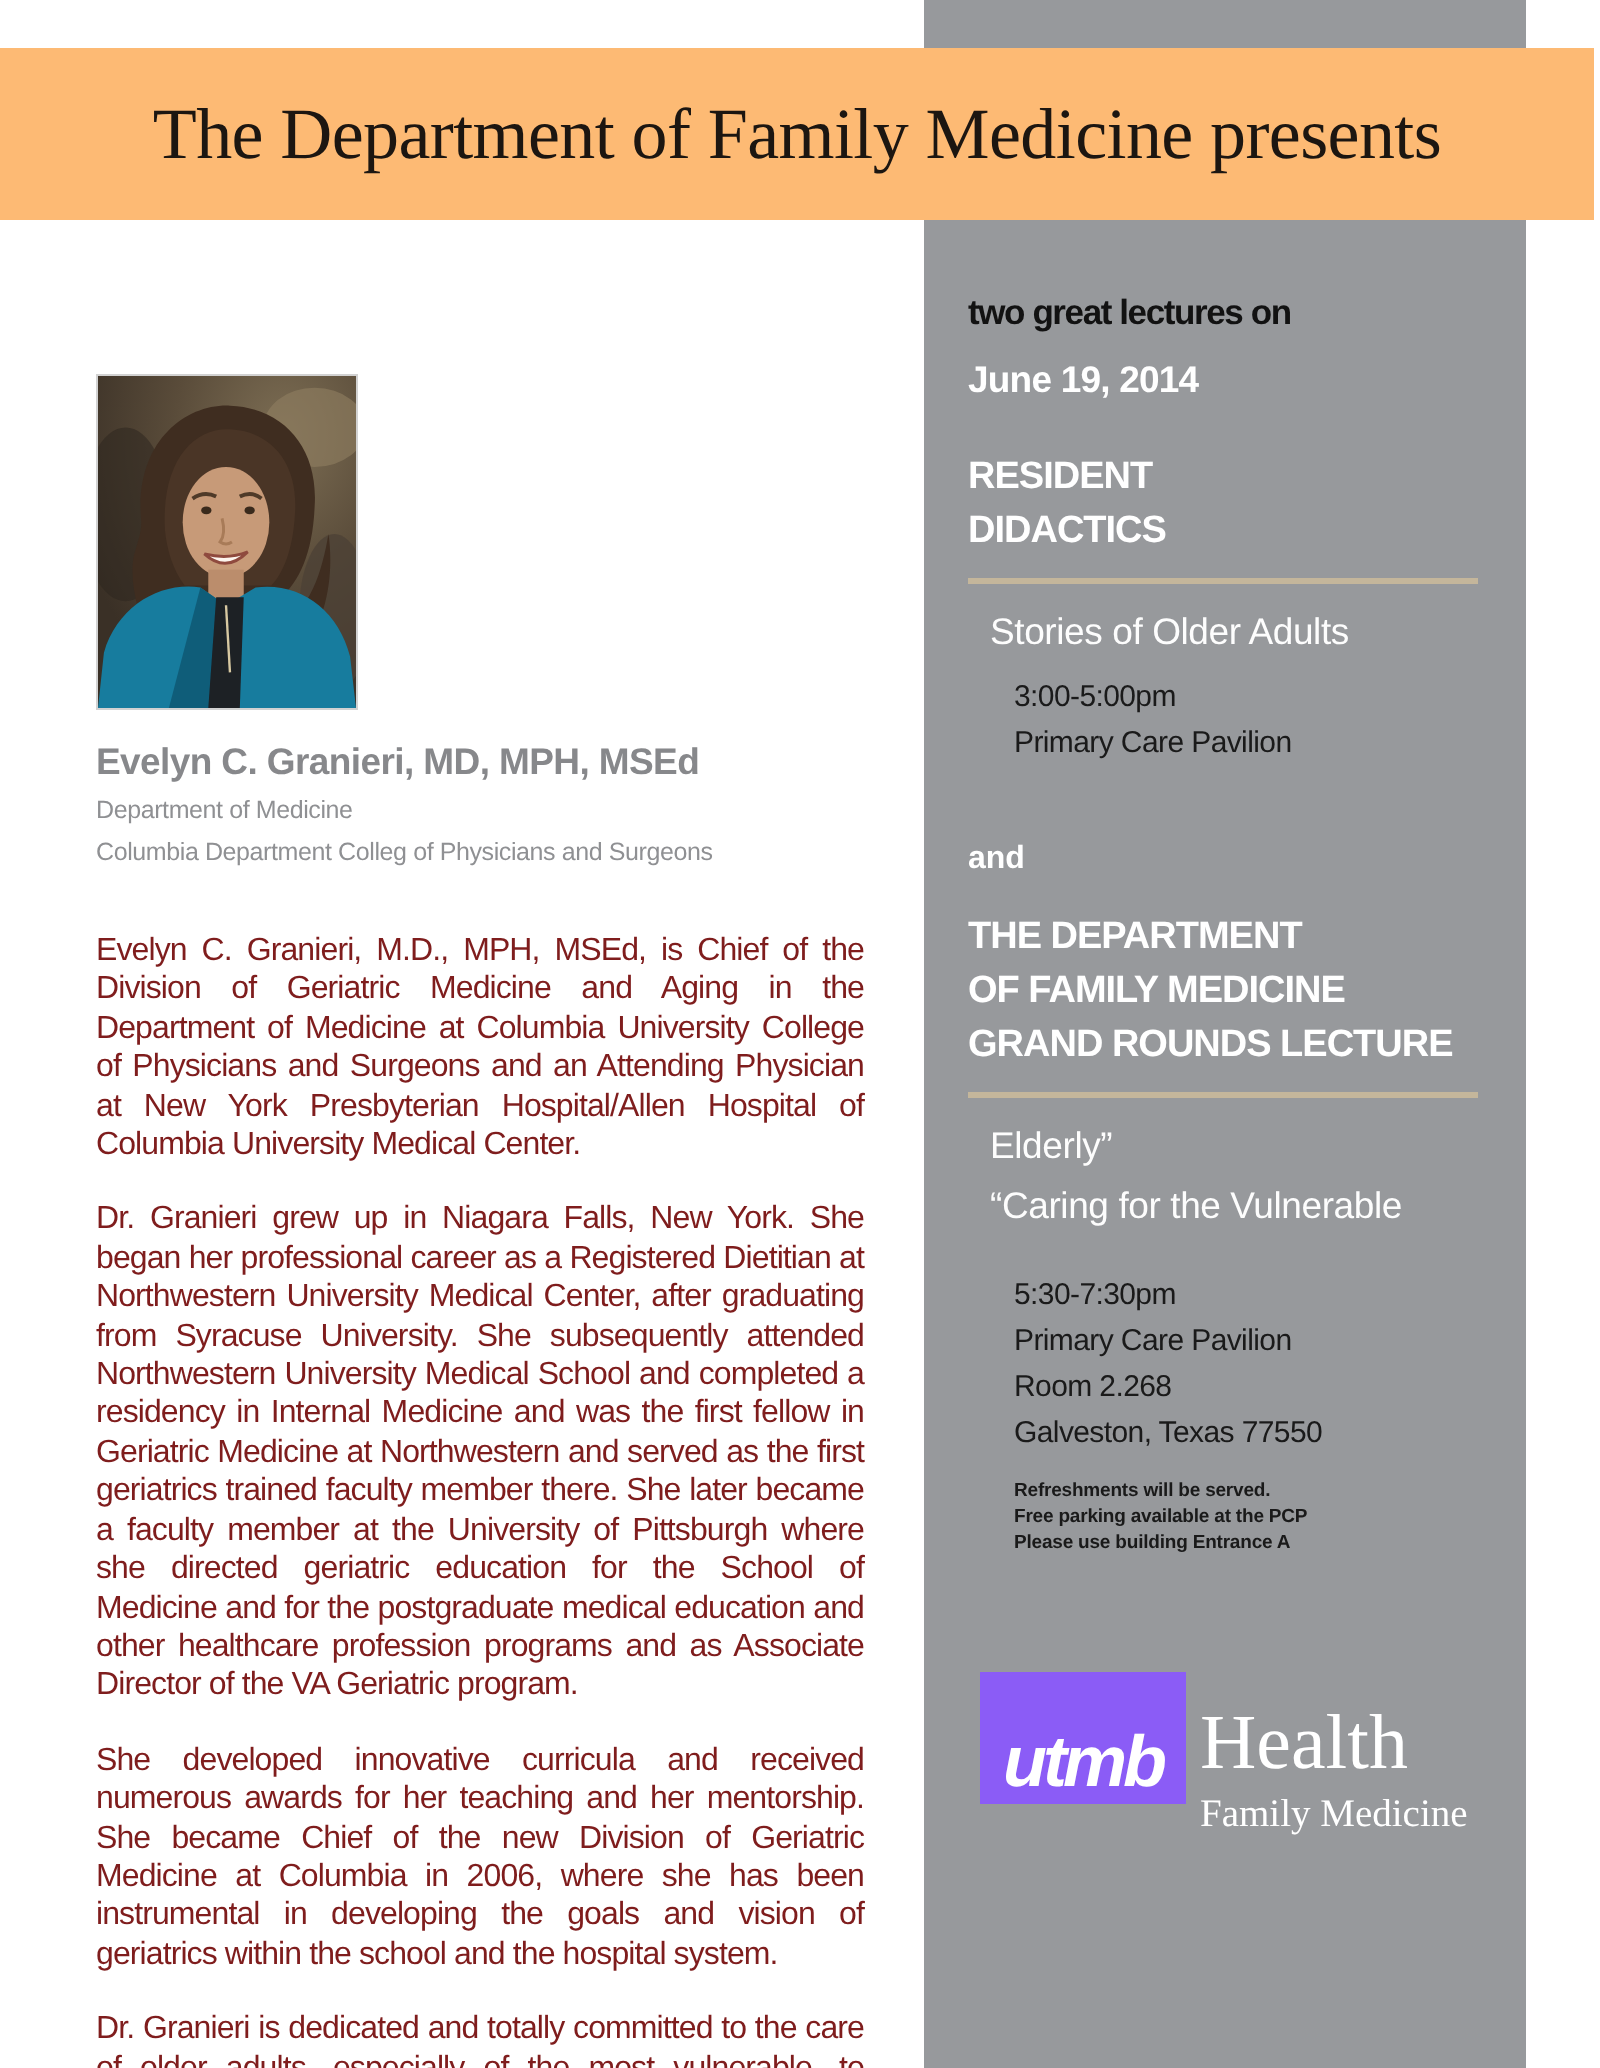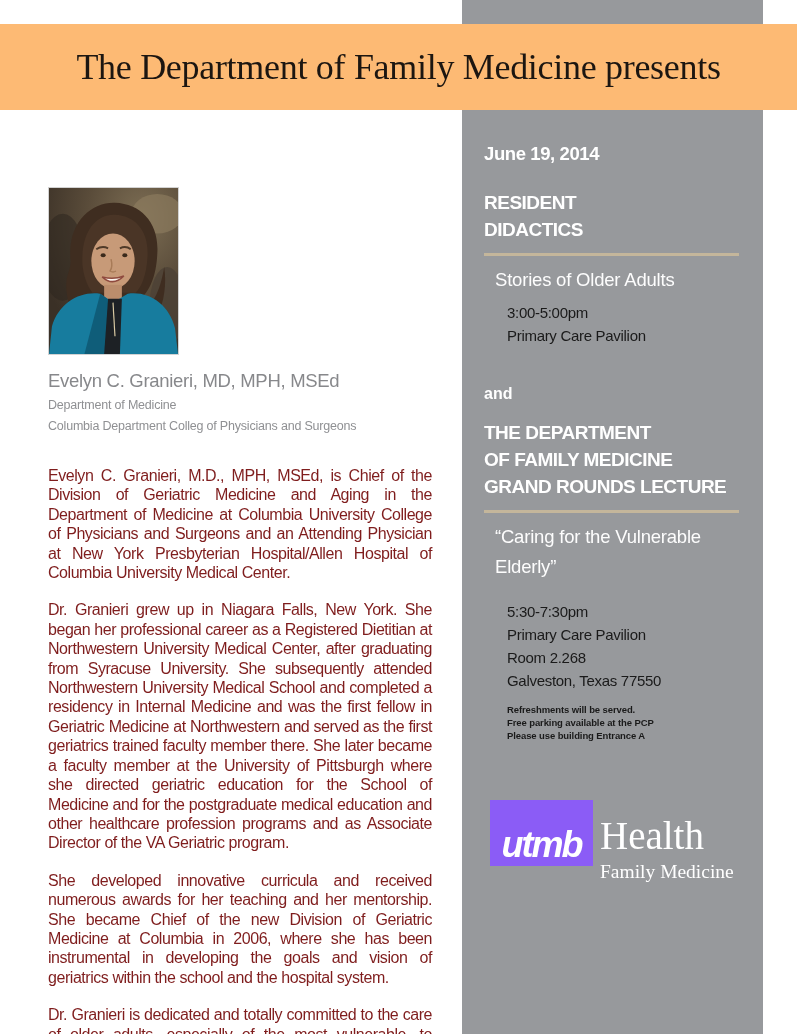--- a/index.html
+++ b/index.html
@@ -40,21 +40,21 @@
   .photo-frame {
     margin-top: 77px;
     width: 131px; height: 168px;
     border: 1px solid #d2d2d2;
     overflow: hidden;
     background: #594b39;
   }
   .speaker-name {
     margin: 14px 0 0 0;
     font-size: 18.5px;
-    font-weight: normal;
+    font-weight: bold;
     letter-spacing: -0.3px;
     color: #87888b;
     line-height: 24px;
   }
   .speaker-title {
     font-size: 12.5px;
     letter-spacing: -0.2px;
     color: #8f9093;
     line-height: 20.5px;
   }
@@ -213,20 +213,21 @@
     <p>Evelyn C. Granieri, M.D., MPH, MSEd, is Chief of the Division of Geriatric Medicine and Aging in the Department of Medicine at Columbia University College of Physicians and Surgeons and an Attending Physician at New York Presbyterian Hospital/Allen Hospital of Columbia University Medical Center.</p>
     <p>Dr. Granieri grew up in Niagara Falls, New York. She began her professional career as a Registered Dietitian at Northwestern University Medical Center, after graduating from Syracuse University. She subsequently attended Northwestern University Medical School and completed a residency in Internal Medicine and was the first fellow in Geriatric Medicine at Northwestern and served as the first geriatrics trained faculty member there. She later became a faculty member at the University of Pittsburgh where she directed geriatric education for the School of Medicine and for the postgraduate medical education and other healthcare profession programs and as Associate Director of the VA Geriatric program.</p>
     <p>She developed innovative curricula and received numerous awards for her teaching and her mentorship. She became Chief of the new Division of Geriatric Medicine at Columbia in 2006, where she has been instrumental in developing the goals and vision of geriatrics within the school and the hospital system.</p>
     <p>Dr. Granieri is dedicated and totally committed to the care of older adults, especially of the most vulnerable, to advocacy for aging issues, to advancing the scope of knowledge about older adults, and to teaching and mentoring future and practicing clinicians in all professions so that they become informed, thoughtful and compassionate practitioners.</p>
   </div>
 
 </main>
 
 <aside class="sidebar">
   <div class="s-intro">
+    <div>two great lectures on</div>
   </div>
 
   <div class="s-date">June 19, 2014</div>
 
   <div class="s-heading s-heading1">
     <div>RESIDENT</div>
     <div>DIDACTICS</div>
   </div>
 
   <hr class="s-rule">
@@ -241,22 +242,22 @@
 
   <div class="s-heading s-heading2">
     <div>THE DEPARTMENT</div>
     <div>OF FAMILY MEDICINE</div>
     <div>GRAND ROUNDS LECTURE</div>
   </div>
 
   <hr class="s-rule">
 
   <div class="s-title">
+    <div>Elderly”</div>
     <div>“Caring for the Vulnerable</div>
-    <div>Elderly”</div>
   </div>
 
   <div class="s-details s-details2">
     <div>5:30-7:30pm</div>
     <div>Primary Care Pavilion</div>
     <div>Room 2.268</div>
     <div>Galveston, Texas 77550</div>
   </div>
 
   <div class="s-notes">

